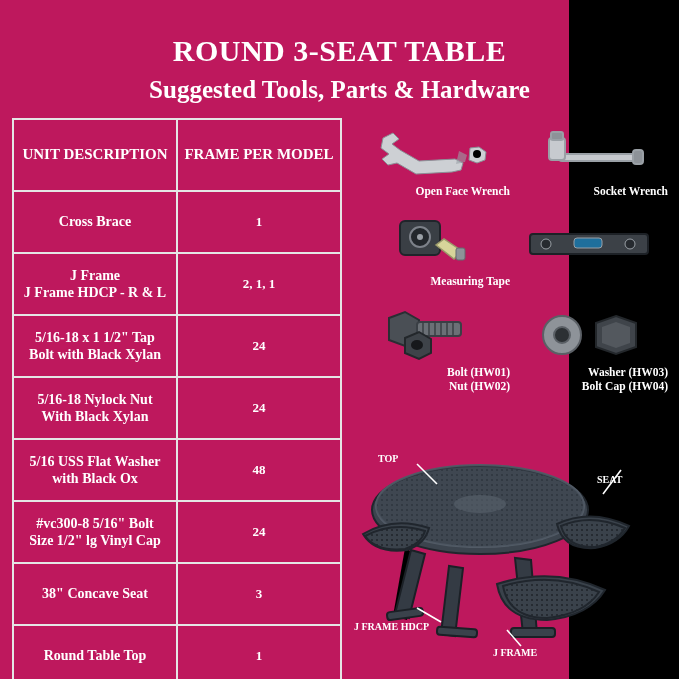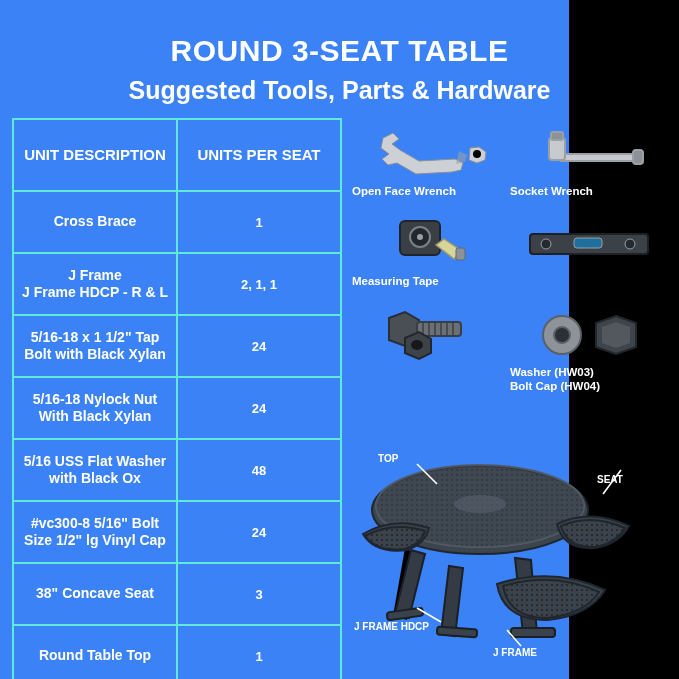--- a/index.html
+++ b/index.html
@@ -1,56 +1,56 @@
 <!DOCTYPE html>
 <html><head>
 <meta charset="utf-8">
 <style>
   html,body{margin:0;padding:0;background:#000;}
   body{width:679px;height:679px;overflow:hidden;font-family:"Liberation Sans",sans-serif;color:#fff;}
-  .page{position:relative;width:569px;height:679px;background:#3b82f6;}
+  .page{position:relative;width:569px;height:679px;background:#be185d;font-family:Liberation Serif, serif;}
 
   
   .title{
     position:absolute;left:0;top:34px;width:679px;text-align:center;
     font-size:30px;font-weight:bold;letter-spacing:.5px;color:#fff;
   }
   .subtitle{
     position:absolute;left:0;top:76px;width:679px;text-align:center;
     font-size:25px;font-weight:bold;color:#fff;
   }
 
   
   .spec-table{
     position:absolute;left:12px;top:118px;width:330px;
     border-collapse:collapse;table-layout:fixed;
   }
   .spec-table th,.spec-table td{
-    border:2px solid #5eead4;
+    border:2px solid #e5e5e5;
     text-align:center;
     vertical-align:middle;
     color:#fff;
     padding:6px 4px;
   }
   .spec-table th{
     font-size:15px;font-weight:bold;line-height:1.15;height:58px;
   }
   .spec-table td.desc{
     font-size:14px;font-weight:bold;line-height:1.25;width:202px;height:48px;
   }
   .spec-table td.qty{
     font-size:13px;font-weight:bold;width:124px;
   }
 
   
   .tools{
     position:absolute;left:352px;top:126px;width:316px;
   }
   .tool-row{display:flex;}
-  .tool-cell{width:158px;text-align:left;}
+  .tool-cell{width:158px;text-align:right;}
   .tool-art{height:56px;display:flex;align-items:center;justify-content:center;}
   .tool-label{
     font-size:11.5px;font-weight:bold;line-height:1.25;color:#fff;margin-top:2px;
   }
   .row-gap{height:18px;}
 
   
   .product{
     position:absolute;left:345px;top:438px;width:330px;height:236px;
   }
@@ -69,21 +69,21 @@
 
 <div class="page">
 
   <div class="title">ROUND 3-SEAT TABLE</div>
   <div class="subtitle">Suggested Tools, Parts &amp; Hardware</div>
 
   <table class="spec-table">
     <thead>
       <tr>
         <th>UNIT DESCRIPTION</th>
-        <th>UNITS PER SEAT</th>
+        <th>FRAME PER MODEL</th>
       </tr>
     </thead>
     <tbody id="table-body">
         <tr>
           <td class="desc">Cross Brace</td>
           <td class="qty">1</td>
         </tr>
         <tr>
           <td class="desc">J Frame<br>J Frame HDCP - R &amp; L</td>
           <td class="qty">2, 1, 1</td>
@@ -192,20 +192,21 @@
                 <line x1="64" y1="14" x2="64" y2="28"></line>
                 <line x1="70" y1="14" x2="70" y2="28"></line>
                 <line x1="76" y1="14" x2="76" y2="28"></line>
                 <line x1="82" y1="14" x2="82" y2="28"></line>
               </g>
               <path d="M34 30 l14 -6 12 7 0 14 -12 6 -14 -6z" fill="#3e4349" stroke="#23272b" stroke-width="2"></path>
               <ellipse cx="46" cy="37" rx="6" ry="5" fill="#16181b"></ellipse>
             </g>
           </svg>
         </div>
+        <div class="tool-label">Bolt (HW01)<br>Nut (HW02)</div>
       </div>
       <div class="tool-cell">
         <div class="tool-art">
           <svg width="130" height="54" viewBox="0 0 130 54">
             <g>
               <circle cx="38" cy="27" r="19" fill="#8e9399" stroke="#5b6066" stroke-width="2"></circle>
               <circle cx="38" cy="27" r="8" fill="#2c3034" stroke="#5b6066" stroke-width="2"></circle>
               <path d="M92 8 l20 7 0 24 -20 7 -20 -7 0 -24z" fill="#3f444a" stroke="#23272b" stroke-width="2"></path>
               <path d="M92 14 l14 5 0 16 -14 5 -14 -5 0 -16z" fill="#53585e"></path>
             </g>

